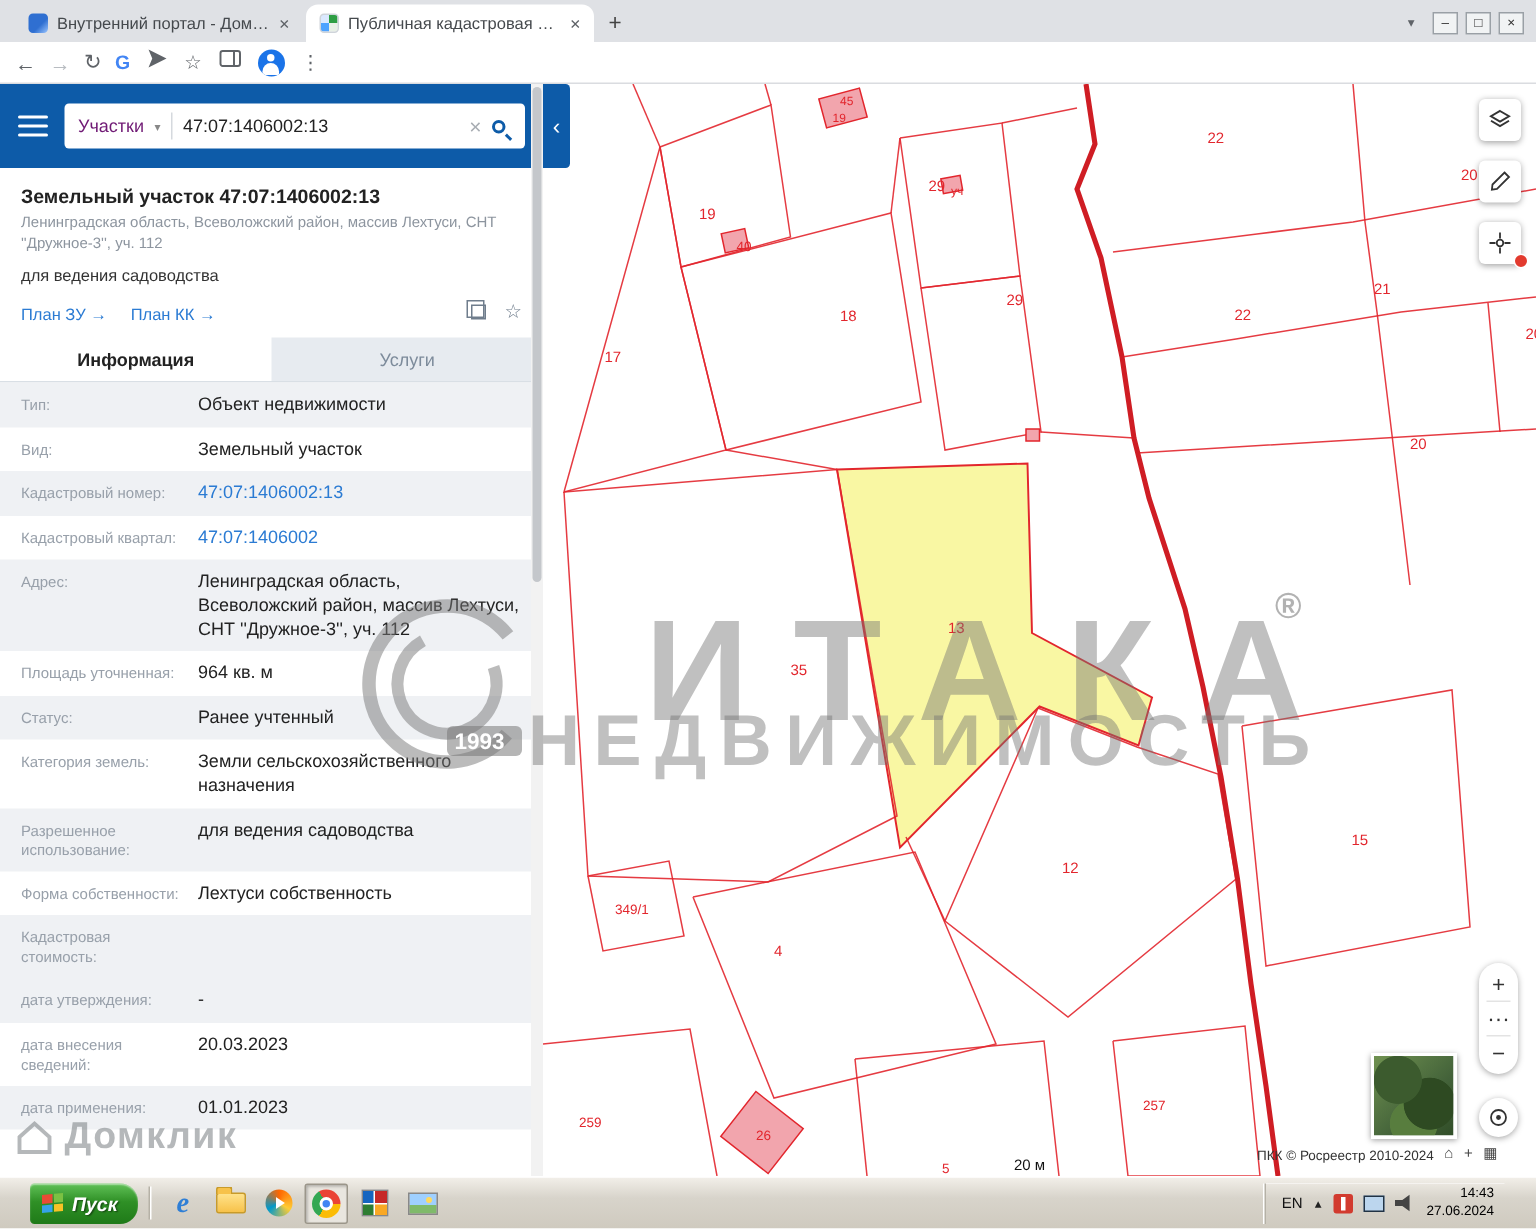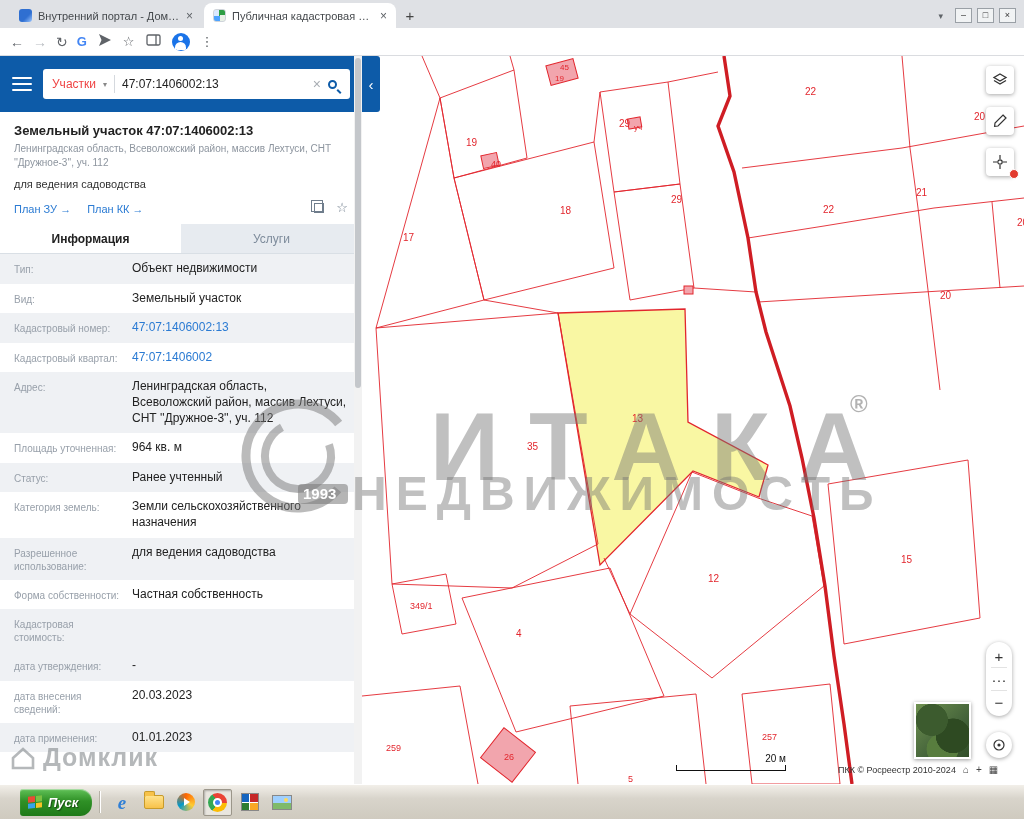--- a/index.html
+++ b/index.html
@@ -38,21 +38,21 @@
 
 
 .content{display:flex;height:728px;position:relative}
 
 
 .panel{width:362px;flex:none;position:relative;background:#fff}
 .panel-header{height:56px;background:#0d5ba8;display:flex;align-items:center;padding:0 12px;gap:11px}
 .burger{width:20px;height:14px;display:flex;flex-direction:column;justify-content:space-between;flex:none}
 .burger span{height:2px;background:#fff;border-radius:1px}
 .search-pill{flex:1;height:30px;background:#fff;border-radius:3px;display:flex;align-items:center;padding:0 9px;gap:7px;font-size:12px;min-width:0}
-.cat{color:#ef4444}
+.cat{color:#701a75}
 .caret{color:#888;font-size:8px}
 .vdiv{width:1px;height:18px;background:#d5d9de;flex:none}
 .search-input{border:none;outline:none;flex:1;font-size:12px;color:#222;font-family:inherit;background:transparent;min-width:0}
 .clear-x{color:#a8adb3;font-size:14px}
 .lens{width:9px;height:9px;border:2px solid #0d5ba8;border-radius:50%;position:relative;margin-right:4px;flex:none}
 .lens:after{content:"";position:absolute;width:2px;height:5px;background:#0d5ba8;transform:rotate(-45deg);left:8px;top:7px}
 
 .p-title{font-size:13px;font-weight:bold;color:#222;padding:11px 14px 4px}
 .p-sub{font-size:10px;color:#8d959f;padding:0 14px;line-height:1.4}
 .p-usage{font-size:11px;color:#333;padding:8px 14px 2px}
@@ -84,21 +84,21 @@
 .badge-dot{position:absolute;right:-5px;bottom:-3px;width:10px;height:10px;background:#e23a2e;border:1.5px solid #fff;border-radius:50%}
 .zoom-pill{position:absolute;right:12px;top:586px;width:26px;background:#fff;border-radius:13px;box-shadow:0 1px 4px rgba(0,0,0,.35);display:flex;flex-direction:column;align-items:center;padding:3px 0;z-index:5}
 .zoom-item{height:22px;display:flex;align-items:center;justify-content:center;font-size:15px;color:#333;width:100%}
 .zoom-sep{width:16px;height:1px;background:#e3e3e3}
 .locate-btn{position:absolute;right:12px;top:676px;width:26px;height:26px;border-radius:50%;background:#fff;box-shadow:0 1px 4px rgba(0,0,0,.35);display:flex;align-items:center;justify-content:center;z-index:5}
 .sat-thumb{position:absolute;left:552px;top:646px;width:57px;height:57px;border:2px solid #fff;box-shadow:0 1px 4px rgba(0,0,0,.4);z-index:4;background:
  radial-gradient(circle at 30% 30%, #3c5b2e 0 30%, rgba(0,0,0,0) 31%),
  radial-gradient(circle at 70% 60%, #2e4a22 0 35%, rgba(0,0,0,0) 36%),
  radial-gradient(circle at 50% 85%, #587d3e 0 30%, rgba(0,0,0,0) 31%),
  linear-gradient(135deg,#6f9150,#44633a 60%,#314e28)}
-.scalebar{position:absolute;left:314px;top:697px;width:110px;text-align:right;font-size:10px;color:#111;z-index:4}
+.scalebar{position:absolute;left:314px;top:716px;width:110px;text-align:left;font-size:10px;color:#111;z-index:4}
 .scale-line{height:6px;border:1.5px solid #111;border-top:none;margin-top:1px}
 .attribution{position:absolute;left:476px;top:708px;font-size:9px;color:#333;display:flex;align-items:center;gap:7px;z-index:4}
 .attr-ico{font-size:10px;color:#444}
 
 
 .watermark{position:absolute;left:0;top:56px;width:1024px;height:728px;pointer-events:none;z-index:30}
 
 
 .taskbar{height:35px;background:linear-gradient(#f2efe9,#d8d4cb 40%,#cfcabf);border-top:1px solid #fff;display:flex;align-items:center;padding:0 20px;gap:5px;position:relative}
 .start-btn{height:27px;padding:0 14px 0 8px;border-radius:3px 12px 12px 3px;background:linear-gradient(#61c258,#2f9026 45%,#1f7a18);display:flex;align-items:center;gap:6px;color:#fff;font-weight:bold;font-style:italic;font-size:13px;text-shadow:1px 1px 1px rgba(0,0,0,.45);box-shadow:inset 0 1px 1px rgba(255,255,255,.5)}
@@ -243,21 +243,21 @@
         <div class="row">
           <div class="row-label">Категория земель:</div>
           <div class="row-value">Земли сельскохозяйственного назначения</div>
         </div>
         <div class="row striped">
           <div class="row-label">Разрешенное использование:</div>
           <div class="row-value">для ведения садоводства</div>
         </div>
         <div class="row">
           <div class="row-label">Форма собственности:</div>
-          <div class="row-value">Частная собственность</div>
+          <div class="row-value">Лехтуси собственность</div>
         </div>
         <div class="row striped">
           <div class="row-label">Кадастровая стоимость:</div>
         </div>
         <div class="row striped">
           <div class="row-label">дата утверждения:</div>
           <div class="row-value">-</div>
         </div>
         <div class="row">
           <div class="row-label">дата внесения сведений:</div>
@@ -438,13 +438,26 @@
           <i></i>
           <i></i>
           <i></i>
           <i></i>
         </span>
       </div>
       <div class="ql">
         <span class="ic ic-photo-viewer"></span>
       </div>
     </div>
+  <div class="tray">
+    <span class="lang">EN</span>
+    <span class="tray-caret">▴</span>
+    <span id="tray-icons" style="display:flex;align-items:center;gap:7px">
+        <span class="tr tr-antivirus"></span>
+        <span class="tr tr-display"></span>
+        <span class="tr tr-volume"></span>
+      </span>
+    <div class="clock">
+      <div>14:43</div>
+      <div>27.06.2024</div>
+    </div>
+  </div>
 </div>
 
 </body></html>

